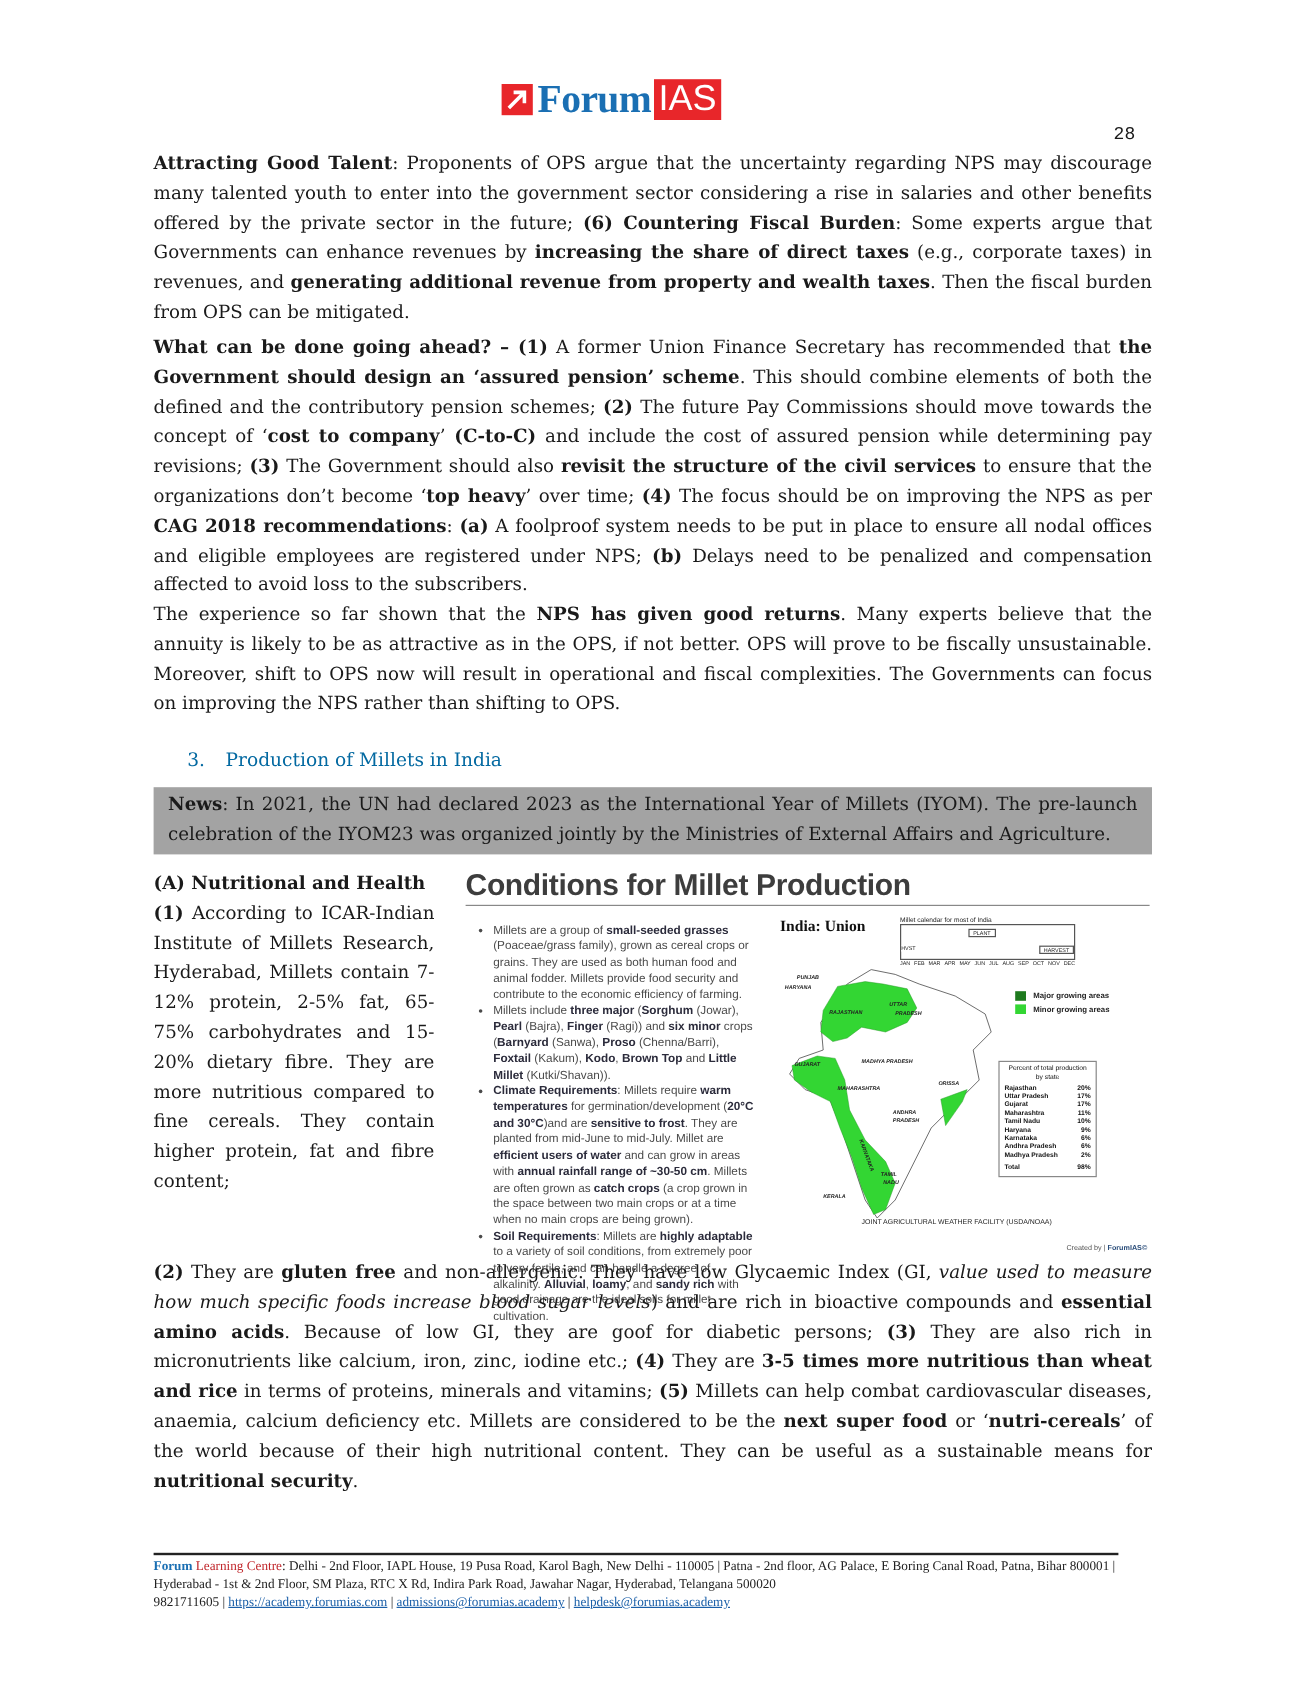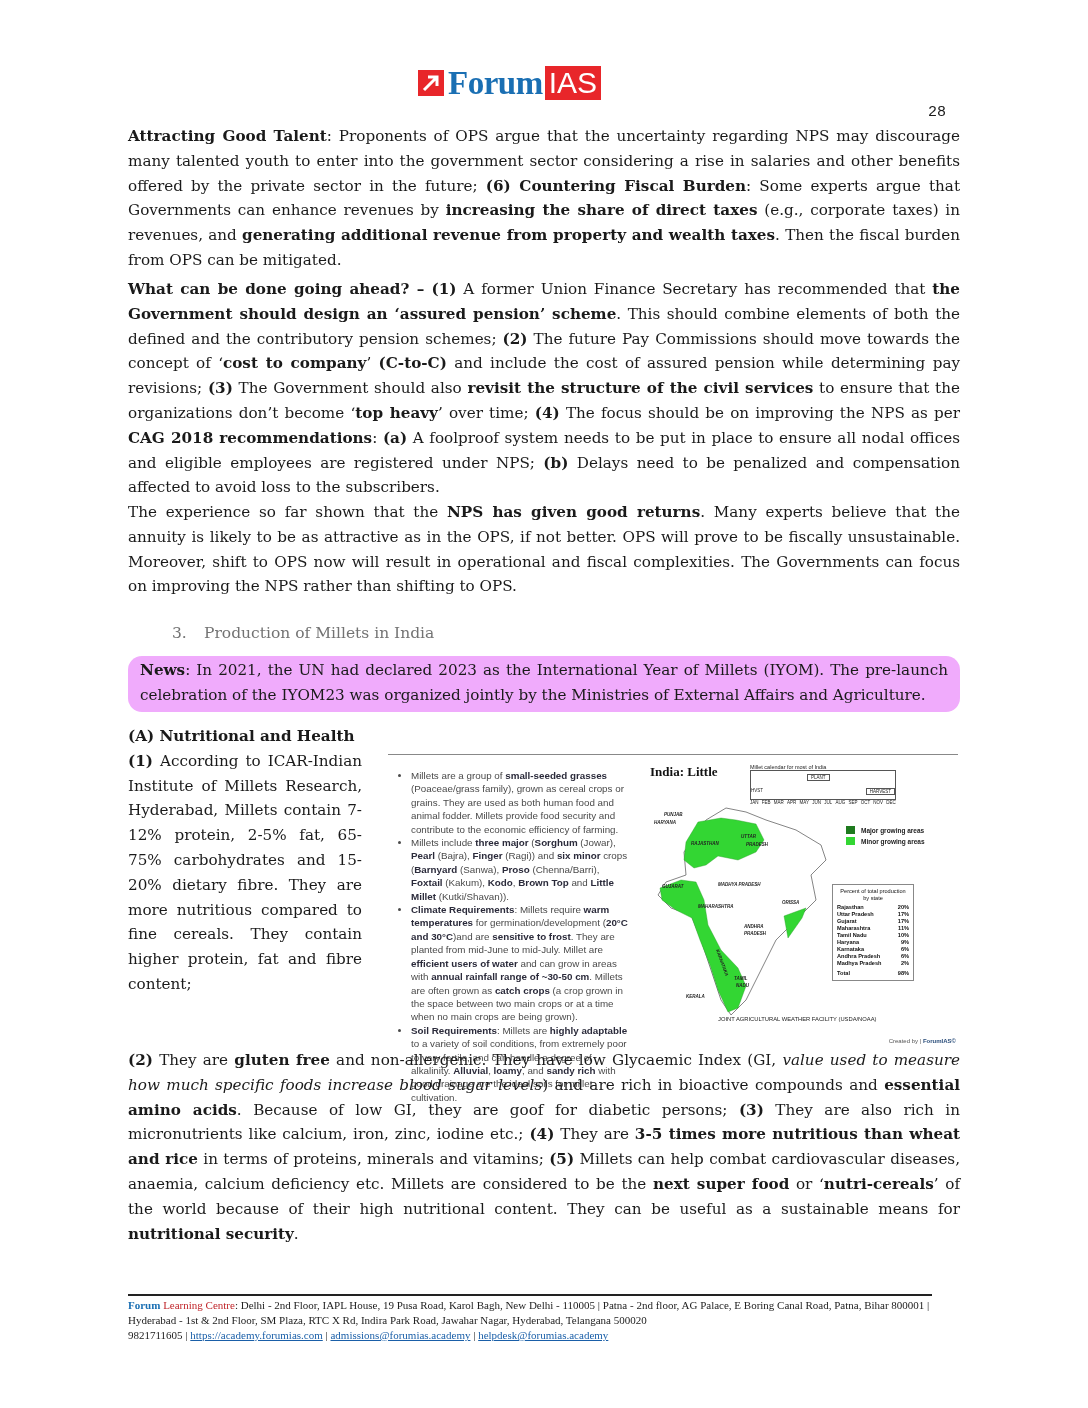--- a/index.html
+++ b/index.html
@@ -7,23 +7,23 @@
   .page{position:absolute;left:0;top:0;width:1088px;height:1080px;}
   .logo{position:absolute;left:418px;top:66px;height:34px;display:flex;align-items:center;}
   .logo .arrow{width:26px;height:26px;background:#e8262a;position:relative;margin-right:4px;}
   .logo .arrow svg{position:absolute;left:3px;top:3px;}
   .logo .forum{font-family:"Liberation Serif",serif;font-weight:bold;font-size:33px;color:#1a6fb3;letter-spacing:-0.5px;line-height:34px;}
   .logo .ias{background:#e8262a;color:#fff;font-family:"Liberation Sans",sans-serif;font-size:30px;line-height:34px;padding:0 4px;margin-left:2px;}
   .pagenum{position:absolute;left:928px;top:66px;font-size:15px;font-family:Liberation Mono, monospace;margin-top:38px;}
   .body{position:absolute;left:128px;width:832px;font-size:15.2px;line-height:24.8px;text-align:justify;}
   .body b{font-weight:bold;}
   p{margin:0;}
-  .sec-title{position:absolute;left:172px;top:624px;font-size:15.5px;color:#737373;}
+  .sec-title{position:absolute;left:156px;top:624px;font-size:15.5px;color:#0369a1;}
   .sec-title span{display:inline-block;}
-  .news{position:absolute;left:128px;top:656px;width:808px;padding:2px 12px 4px 12px;background:#f0abfc;font-size:15.2px;line-height:24.8px;text-align:justify;border-radius:14px;}
+  .news{position:absolute;left:128px;top:656px;width:808px;padding:2px 12px 4px 12px;background:#a3a3a3;font-size:15.2px;line-height:24.8px;text-align:justify;}
   .leftcol{position:absolute;left:128px;top:724px;width:234px;font-size:15.2px;line-height:24.8px;text-align:justify;}
   .infographic{position:absolute;left:384px;top:724px;width:576px;height:325px;background:#fff;}
   .ig-title{font-family:"Liberation Sans",sans-serif;font-weight:bold;font-size:25px;color:#3d3d3d;line-height:28px;margin-left:4px;letter-spacing:-0.3px;}
   .ig-rule{position:absolute;left:4px;top:30px;width:570px;height:1px;background:#888;}
   .ig-text{position:absolute;left:4px;top:32px;width:256px;font-family:"Liberation Sans",sans-serif;font-size:9.8px;line-height:13.4px;color:#4a4a4a;}
   .ig-text ul{margin:13px;padding:0 0 0 10px;}
   .ig-text li{margin:0;}
   .ig-text b{color:#2b2b3b;}
   .map-area{position:absolute;left:262px;top:36px;width:312px;height:288px;}
   .map-title{position:absolute;left:4px;top:4px;font-family:"Liberation Serif",serif;font-weight:bold;font-size:13px;color:#111;}
@@ -84,32 +84,33 @@
   <div class="news">
     <b>News</b><span>: In 2021, the UN had declared 2023 as the International Year of Millets (IYOM). The pre-launch celebration of the IYOM23 was organized jointly by the Ministries of External Affairs and Agriculture.</span>
   </div>
 
   <div class="leftcol">
     <p><b>(A) Nutritional and Health</b></p>
     <p><b>(1)</b><span> According to ICAR-Indian Institute of Millets Research, Hyderabad, Millets contain 7-12% protein, 2-5% fat, 65-75% carbohydrates and 15-20% dietary fibre. They are more nutritious compared to fine cereals. They contain higher protein, fat and fibre content;</span></p>
   </div>
 
   <div class="infographic">
+    <div class="ig-title">Conditions for Millet Production</div>
     <div class="ig-rule"></div>
     <div class="ig-text">
       <ul>
         <li><span>Millets are a group of </span><b>small-seeded grasses</b><span> (Poaceae/grass family), grown as cereal crops or grains. They are used as both human food and animal fodder. Millets provide food security and contribute to the economic efficiency of farming.</span></li>
         <li><span>Millets include </span><b>three major</b><span> (</span><b>Sorghum</b><span> (Jowar), </span><b>Pearl</b><span> (Bajra), </span><b>Finger</b><span> (Ragi)) and </span><b>six minor</b><span> crops (</span><b>Barnyard</b><span> (Sanwa), </span><b>Proso</b><span> (Chenna/Barri), </span><b>Foxtail</b><span> (Kakum), </span><b>Kodo</b><span>, </span><b>Brown Top</b><span> and </span><b>Little Millet</b><span> (Kutki/Shavan)).</span></li>
         <li><b>Climate Requirements</b><span>: Millets require </span><b>warm temperatures</b><span> for germination/development (</span><b>20°C and 30°C</b><span>)and are </span><b>sensitive to frost</b><span>. They are planted from mid-June to mid-July. Millet are </span><b>efficient users of water</b><span> and can grow in areas with </span><b>annual rainfall range of ~30-50 cm</b><span>. Millets are often grown as </span><b>catch crops</b><span> (a crop grown in the space between two main crops or at a time when no main crops are being grown).</span></li>
         <li><b>Soil Requirements</b><span>: Millets are </span><b>highly adaptable</b><span> to a variety of soil conditions, from extremely poor to very fertile, and can handle a degree of alkalinity. </span><b>Alluvial</b><span>, </span><b>loamy</b><span>, and </span><b>sandy rich</b><span> with good drainage are the ideal soils for millet cultivation.</span></li>
       </ul>
     </div>
 
     <div class="map-area">
-      <div class="map-title">India:  Little</div>
+      <div class="map-title">India:  Union</div>
 
       <div class="cal">
         <div class="cal-title">Millet calendar for most of India</div>
         <div class="cal-box">
           <span class="cal-tag" style="left:56px;top:3px;">PLANT</span>
           <span class="cal-tag" style="left:0;top:17px;border:none;padding:0;">HVST</span>
           <span class="cal-tag" style="right:0;top:17px;">HARVEST</span>
         </div>
         <div class="cal-months" id="cal-months">
             <span>JAN</span>

